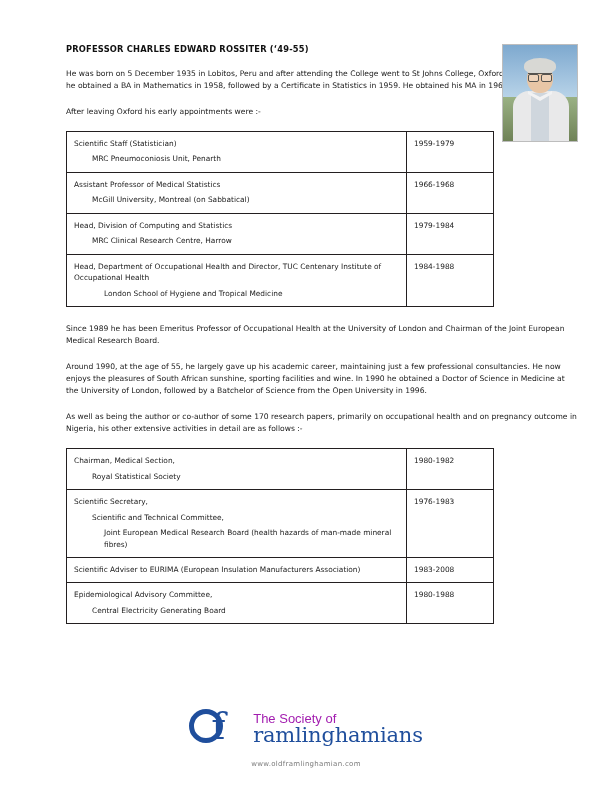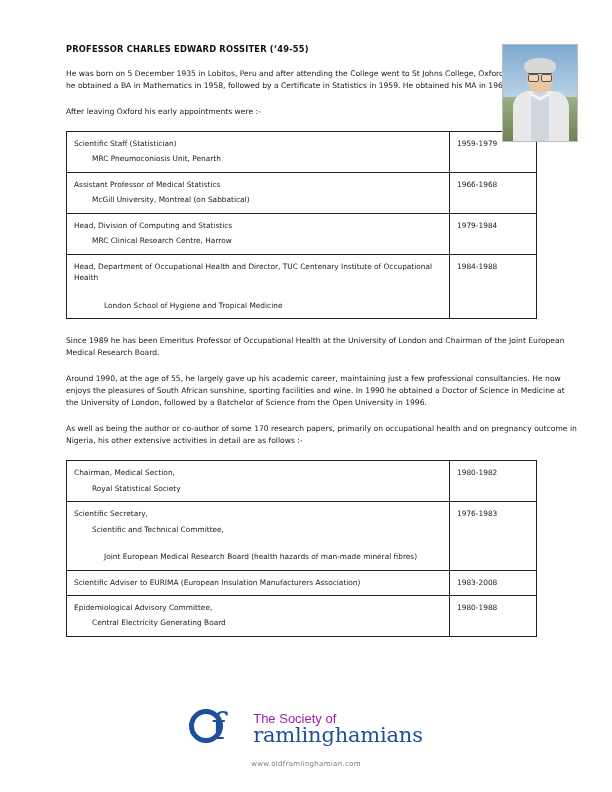--- a/index.html
+++ b/index.html
@@ -109,21 +109,21 @@
   }
   .photo .collar {
     position: absolute;
     left: 25px; top: 46px;
     width: 24px; height: 10px;
     background: #f2f2f3;
     clip-path: polygon(0 0, 50% 60%, 100% 0, 100% 30%, 50% 100%, 0 30%);
   }
   table.tbl {
     border-collapse: collapse;
-    width: 471px;
+    width: 428px;
     margin: 0 0 16px 0;
     table-layout: fixed;
   }
   table.tbl td {
     border: 1px solid #231f20;
     padding: 6px 7px 7px 7px;
     vertical-align: top;
     font-size: 7.4px;
     line-height: 1.55;
   }
@@ -133,21 +133,21 @@
   }
   .role-main { display: block; }
   .role-sub {
     display: block;
     padding-left: 18px;
     margin-top: 4px;
   }
   .role-sub2 {
     display: block;
     padding-left: 30px;
-    margin-top: 16px;
+    margin-top: 4px;
   }
   .footer {
     position: absolute;
     left: 0;
     bottom: 24px;
     width: 612px;
     text-align: center;
   }
   .logo-row {
     display: inline-flex;

